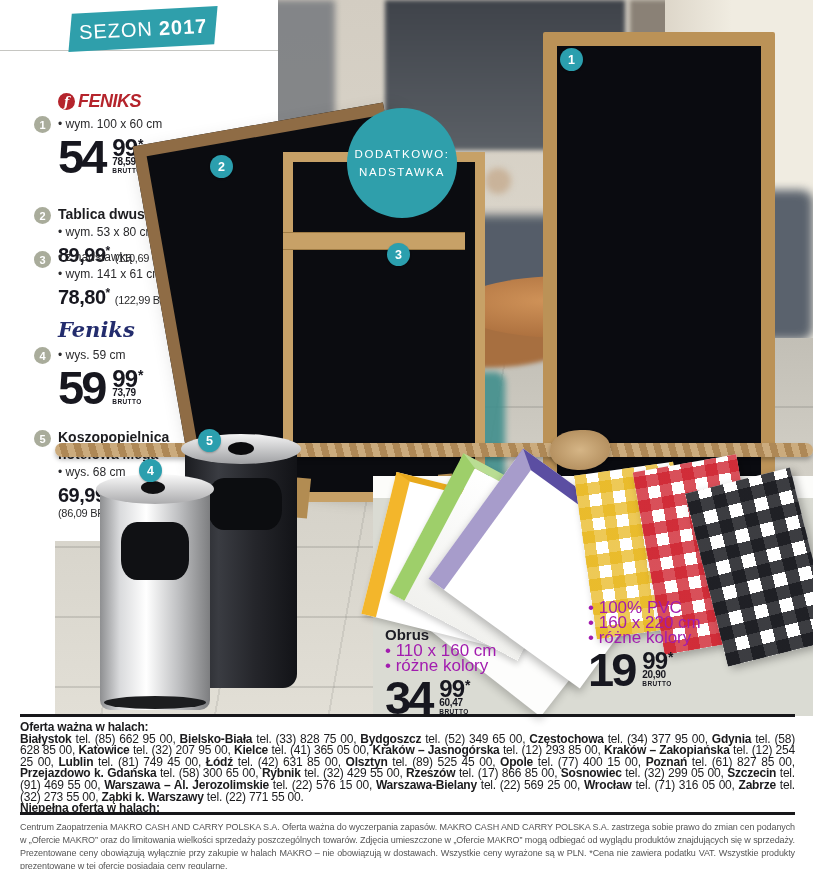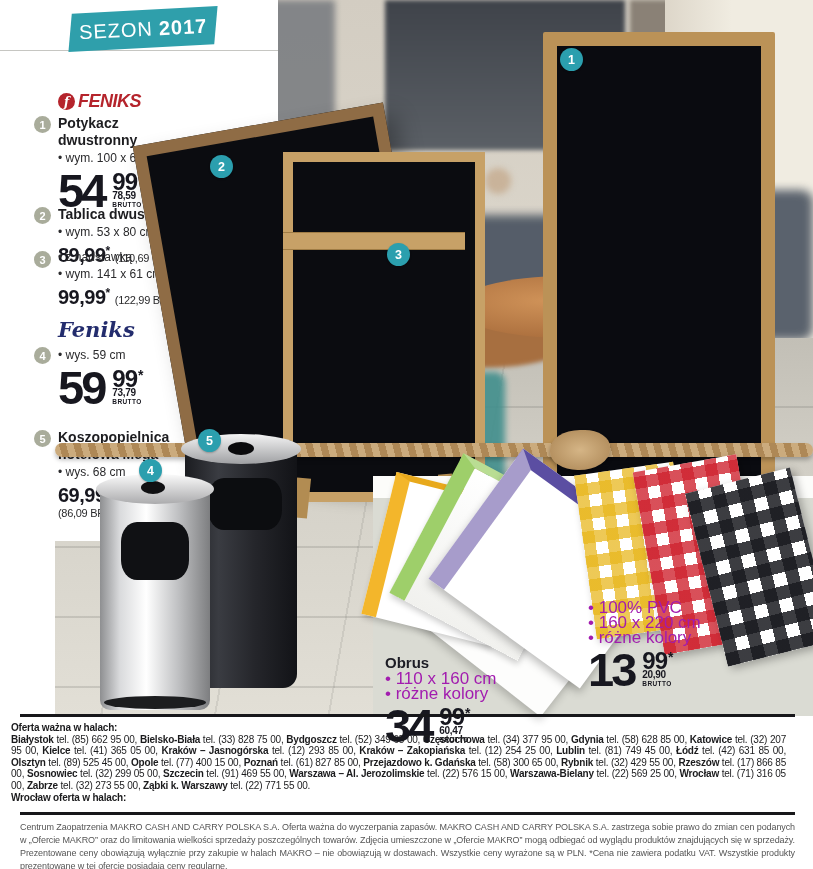--- a/index.html
+++ b/index.html
@@ -126,21 +126,21 @@
   .ging-b{left:705px;top:478px;width:108px;height:178px;transform:rotate(-14deg);
       background-image:repeating-linear-gradient(0deg,rgba(26,27,32,.85) 0 13px,rgba(26,27,32,0) 13px 26px),
                        repeating-linear-gradient(90deg,rgba(26,27,32,.85) 0 13px,rgba(26,27,32,0) 13px 26px);}
 
   .cloth-block{position:absolute;z-index:8;width:200px;}
   .cloth-block .title{font-size:15px;font-weight:bold;color:#1c1c24;}
   .cloth-block .spec{font-size:17px;line-height:15px;color:#a21caf;}
 
   
   .rule{position:absolute;left:20px;width:775px;height:3px;background:#17171a;z-index:9;}
-  .contact{position:absolute;left:11px;top:722px;width:775px;z-index:9;font-size:10px;line-height:11.6px;color:#1b1b1d;text-align:justify;letter-spacing:-.2px;}
+  .contact{position:absolute;left:20px;top:722px;width:775px;z-index:9;font-size:12px;line-height:11.6px;color:#1b1b1d;text-align:justify;letter-spacing:-.2px;}
   .contact .hd{font-weight:bold;text-align:left;}
   .legal{position:absolute;left:20px;top:821px;width:775px;z-index:9;font-size:9px;line-height:13px;color:#555;text-align:justify;letter-spacing:-.1px;}
 </style>
 </head>
 <body>
 
 <div class="page">
 
   <div class="photo">
     <div class="wall"></div>
@@ -198,38 +198,41 @@
   <div class="ging ging-y"></div>
   <div class="ging ging-r"></div>
   <div class="ging ging-b"></div>
 
   <div class="badge" style="left:560px;top:48px;">1</div>
   <div class="badge" style="left:210px;top:155px;">2</div>
   <div class="badge" style="left:387px;top:243px;">3</div>
   <div class="badge" style="left:139px;top:459px;">4</div>
   <div class="badge" style="left:198px;top:429px;">5</div>
 
+  <div class="addl-circle">
+    <span>DODATKOWO:</span>
+    <span>NADSTAWKA</span>
+  </div>
 
   <div class="cover-top"></div>
   <div class="banner">
     <div class="inner">
       <span class="w1">SEZON</span><span class="w2">2017</span>
     </div>
   </div>
 
   <div class="panel">
 
     <div class="logo-feniks" style="top:40px;">
       <span class="lf-circle">f</span>
       <span class="lf-text">FENIKS</span>
     </div>
 
     <div class="prod" style="top:64px;">
       <div class="pbadge-panel">1</div>
-      <div class="title" style="width:120px;">Potykacz dwustronny</div>
       <div class="spec">• wym. 100 x 60 cm</div>
       <div class="bigprice">
         <span class="bp-zl">54</span>
         <span class="bp-col">
           <span class="bp-gr">
               <span>99</span>
               <span class="bp-ast">*</span>
             </span>
           <span class="bp-net">78,59</span>
           <span class="bp-bl">BRUTTO</span>
@@ -245,21 +248,21 @@
         <span>89,99</span><span class="ast">*</span>
         <span class="midbrutto">(110,69 BRUTTO)</span>
       </div>
     </div>
 
     <div class="prod" style="top:199px;">
       <div class="pbadge-panel">3</div>
       <div class="spec" style="margin-top:0;">• z nadstawką</div>
       <div class="spec">• wym. 141 x 61 cm</div>
       <div class="midprice">
-        <span>99,99</span><span class="ast">*</span>
+        <span>78,80</span><span class="ast">*</span>
         <span class="midbrutto">(122,99 BRUTTO)</span>
       </div>
     </div>
 
     <div class="logo-feniks2" style="top:266px;">Feniks</div>
 
     <div class="prod" style="top:295px;">
       <div class="pbadge-panel">4</div>
       <div class="spec">• wys. 59 cm</div>
       <div class="bigprice">
@@ -279,21 +282,21 @@
       <div class="pbadge-panel">5</div>
       <div class="title" style="width:150px;">Koszopopielnica hotelowa Mega</div>
       <div class="spec">• wys. 68 cm</div>
       <div class="midprice">
         <span>69,99</span><span class="ast">*</span>
         <div class="midbrutto">(86,09 BRUTTO)</div>
       </div>
     </div>
   </div>
 
-  <div class="cloth-block" style="left:385px;top:654px;">
+  <div class="cloth-block" style="left:385px;top:626px;">
     <div class="title">Obrus</div>
     <div class="spec">• 110 x 160 cm</div>
     <div class="spec">• różne kolory</div>
     <div class="bigprice">
       <span class="bp-zl">34</span>
       <span class="bp-col">
         <span class="bp-gr">
             <span>99</span>
             <span class="bp-ast">*</span>
           </span>
@@ -301,37 +304,37 @@
         <span class="bp-bl">BRUTTO</span>
       </span>
     </div>
   </div>
 
   <div class="cloth-block" style="left:588px;top:600px;">
     <div class="spec">• 100% PVC</div>
     <div class="spec">• 160 x 220 cm</div>
     <div class="spec">• różne kolory</div>
     <div class="bigprice">
-      <span class="bp-zl">13</span>
+      <span class="bp-zl">19</span>
       <span class="bp-col">
         <span class="bp-gr">
             <span>99</span>
             <span class="bp-ast">*</span>
           </span>
         <span class="bp-net">20,90</span>
         <span class="bp-bl">BRUTTO</span>
       </span>
     </div>
   </div>
 
   <div class="rule" style="top:714px;"></div>
   <div class="contact">
     <div class="hd">Oferta ważna w halach:</div>
     <div id="stores-full"><b>Białystok</b> tel. (85) 662 95 00, <b>Bielsko-Biała</b> tel. (33) 828 75 00, <b>Bydgoszcz</b> tel. (52) 349 65 00, <b>Częstochowa</b> tel. (34) 377 95 00, <b>Gdynia</b> tel. (58) 628 85 00, <b>Katowice</b> tel. (32) 207 95 00, <b>Kielce</b> tel. (41) 365 05 00, <b>Kraków – Jasnogórska</b> tel. (12) 293 85 00, <b>Kraków – Zakopiańska</b> tel. (12) 254 25 00, <b>Lublin</b> tel. (81) 749 45 00, <b>Łódź</b> tel. (42) 631 85 00, <b>Olsztyn</b> tel. (89) 525 45 00, <b>Opole</b> tel. (77) 400 15 00, <b>Poznań</b> tel. (61) 827 85 00, <b>Przejazdowo k. Gdańska</b> tel. (58) 300 65 00, <b>Rybnik</b> tel. (32) 429 55 00, <b>Rzeszów</b> tel. (17) 866 85 00, <b>Sosnowiec</b> tel. (32) 299 05 00, <b>Szczecin</b> tel. (91) 469 55 00, <b>Warszawa – Al. Jerozolimskie</b> tel. (22) 576 15 00, <b>Warszawa-Bielany</b> tel. (22) 569 25 00, <b>Wrocław</b> tel. (71) 316 05 00, <b>Zabrze</b> tel. (32) 273 55 00, <b>Ząbki k. Warszawy</b> tel. (22) 771 55 00.</div>
-    <div class="hd">Wrocław oferta w halach:</div>
+    <div class="hd">Niepełna oferta w halach:</div>
   </div>
   <div class="rule" style="top:812px;"></div>
   <div class="legal">
     <span>Centrum Zaopatrzenia MAKRO CASH AND CARRY POLSKA S.A. Oferta ważna do wyczerpania zapasów. MAKRO CASH AND CARRY POLSKA S.A. zastrzega sobie prawo do zmian cen podanych w „Ofercie MAKRO”</span>
     <span>oraz do limitowania wielkości sprzedaży poszczególnych towarów. Zdjęcia umieszczone w „Ofercie MAKRO” mogą odbiegać od wyglądu produktów znajdujących się w sprzedaży. Prezentowane ceny obowiązują</span>
     <span>wyłącznie przy zakupie w halach MAKRO – nie obowiązują w dostawach. Wszystkie ceny wyrażone są w PLN. *Cena nie zawiera podatku VAT. Wszystkie produkty prezentowane w tej ofercie posiadają ceny regularne.</span>
   </div>
 
 </div>
 

